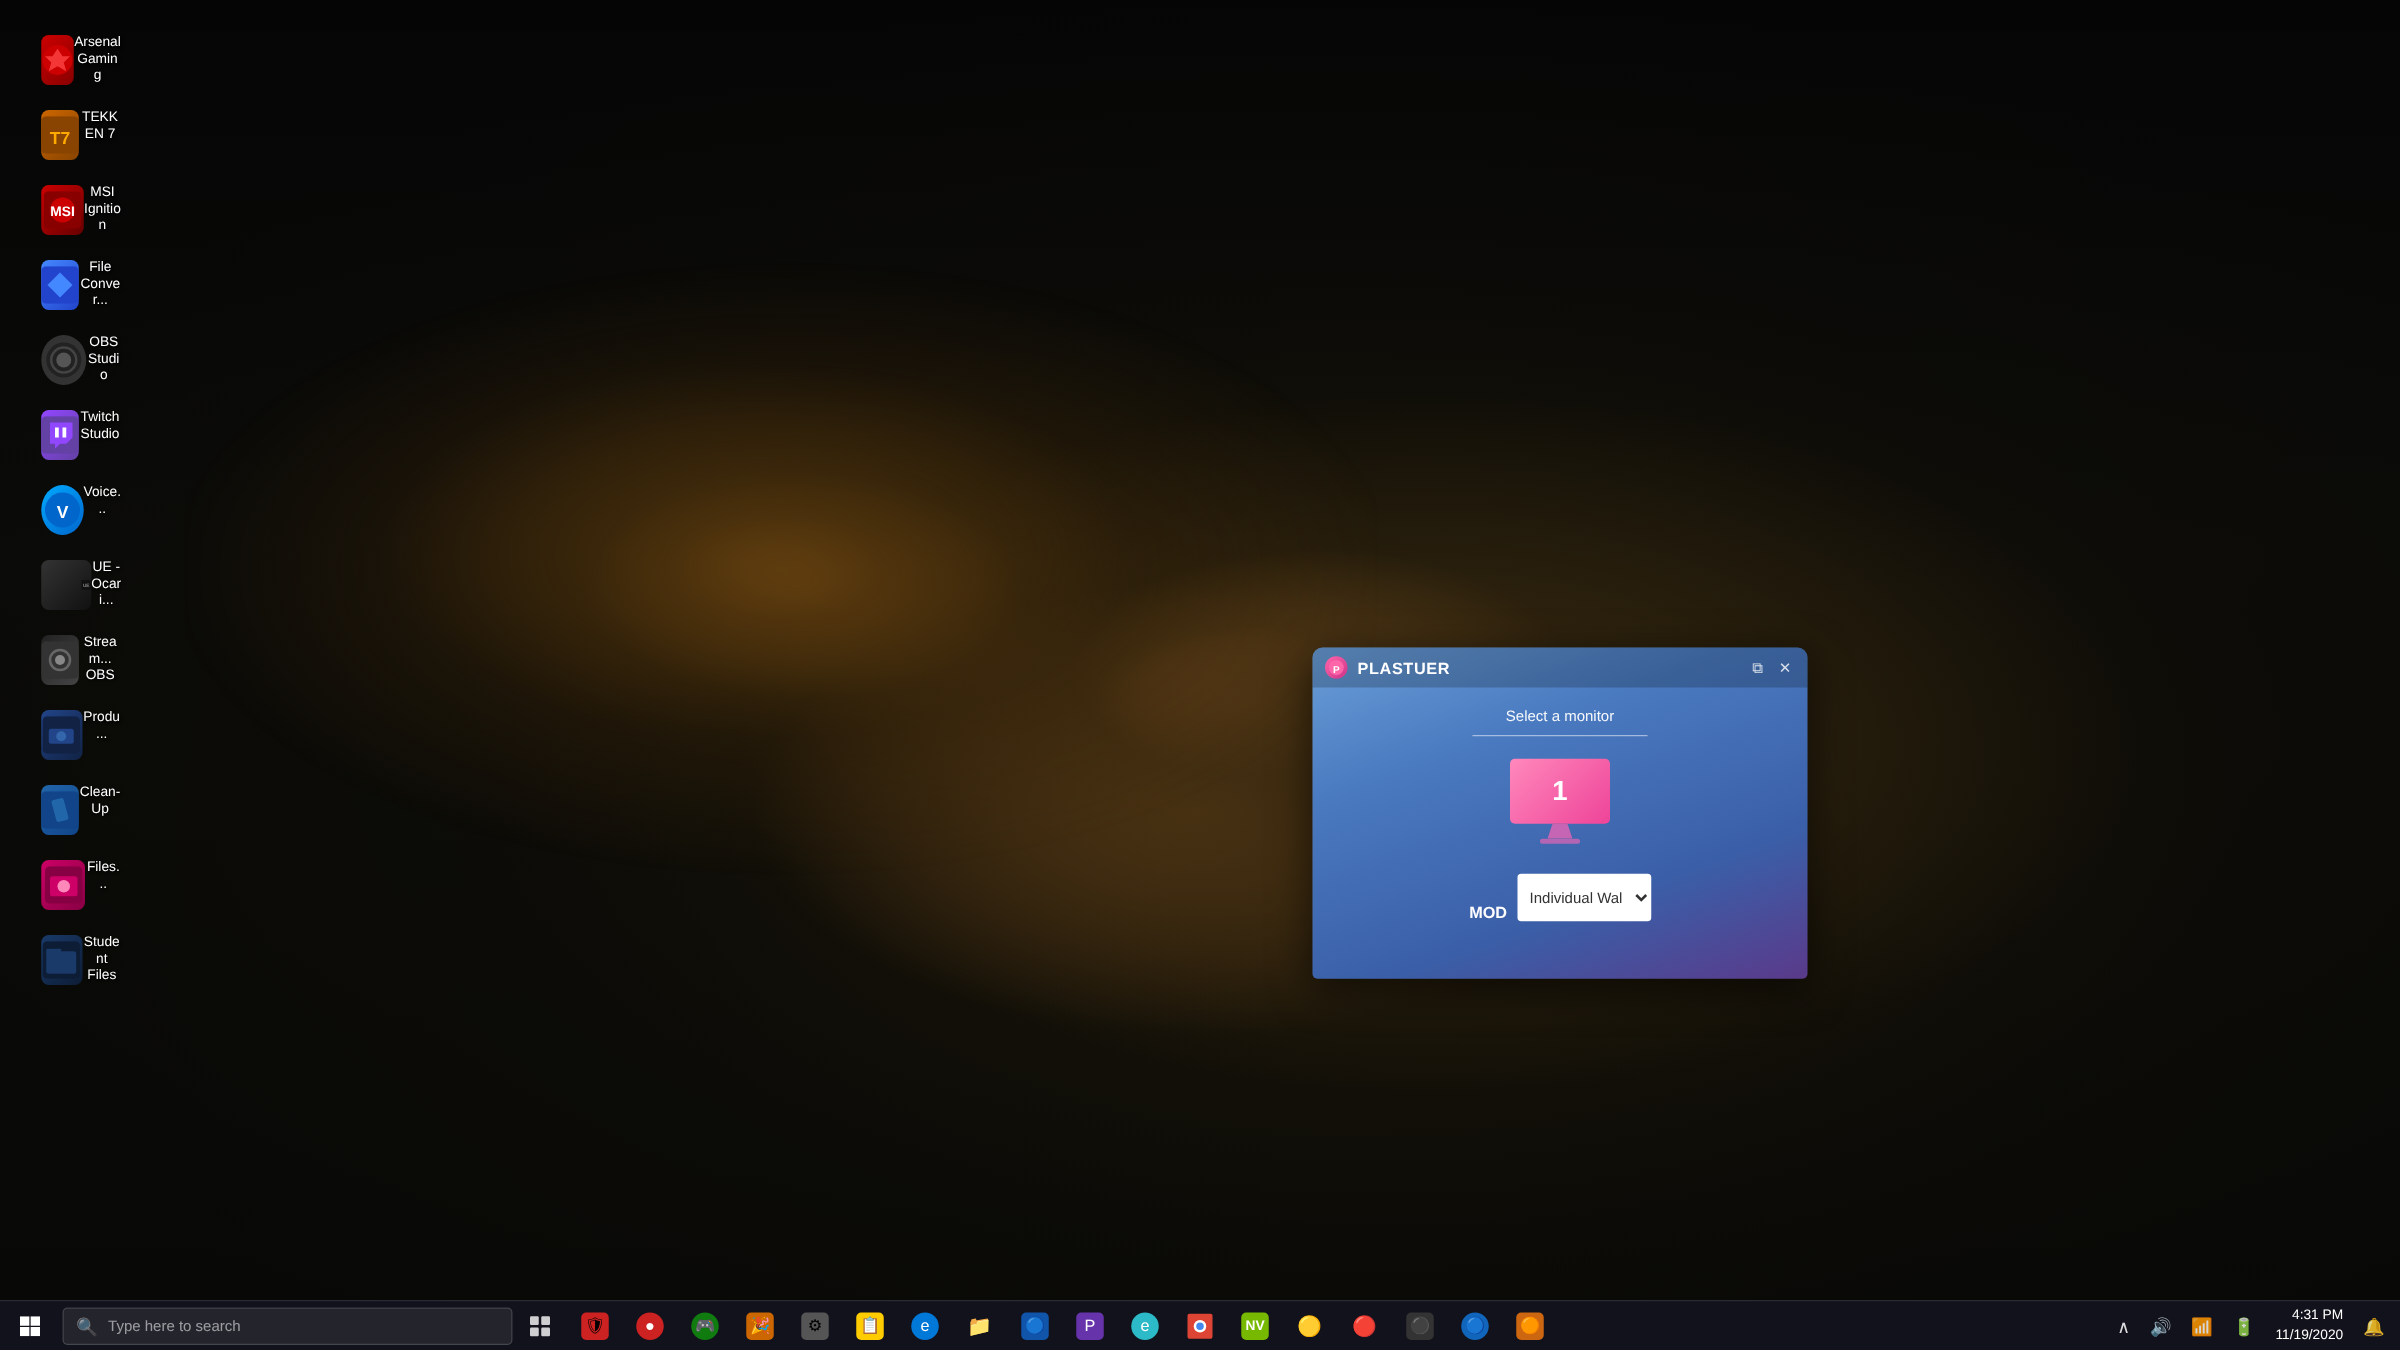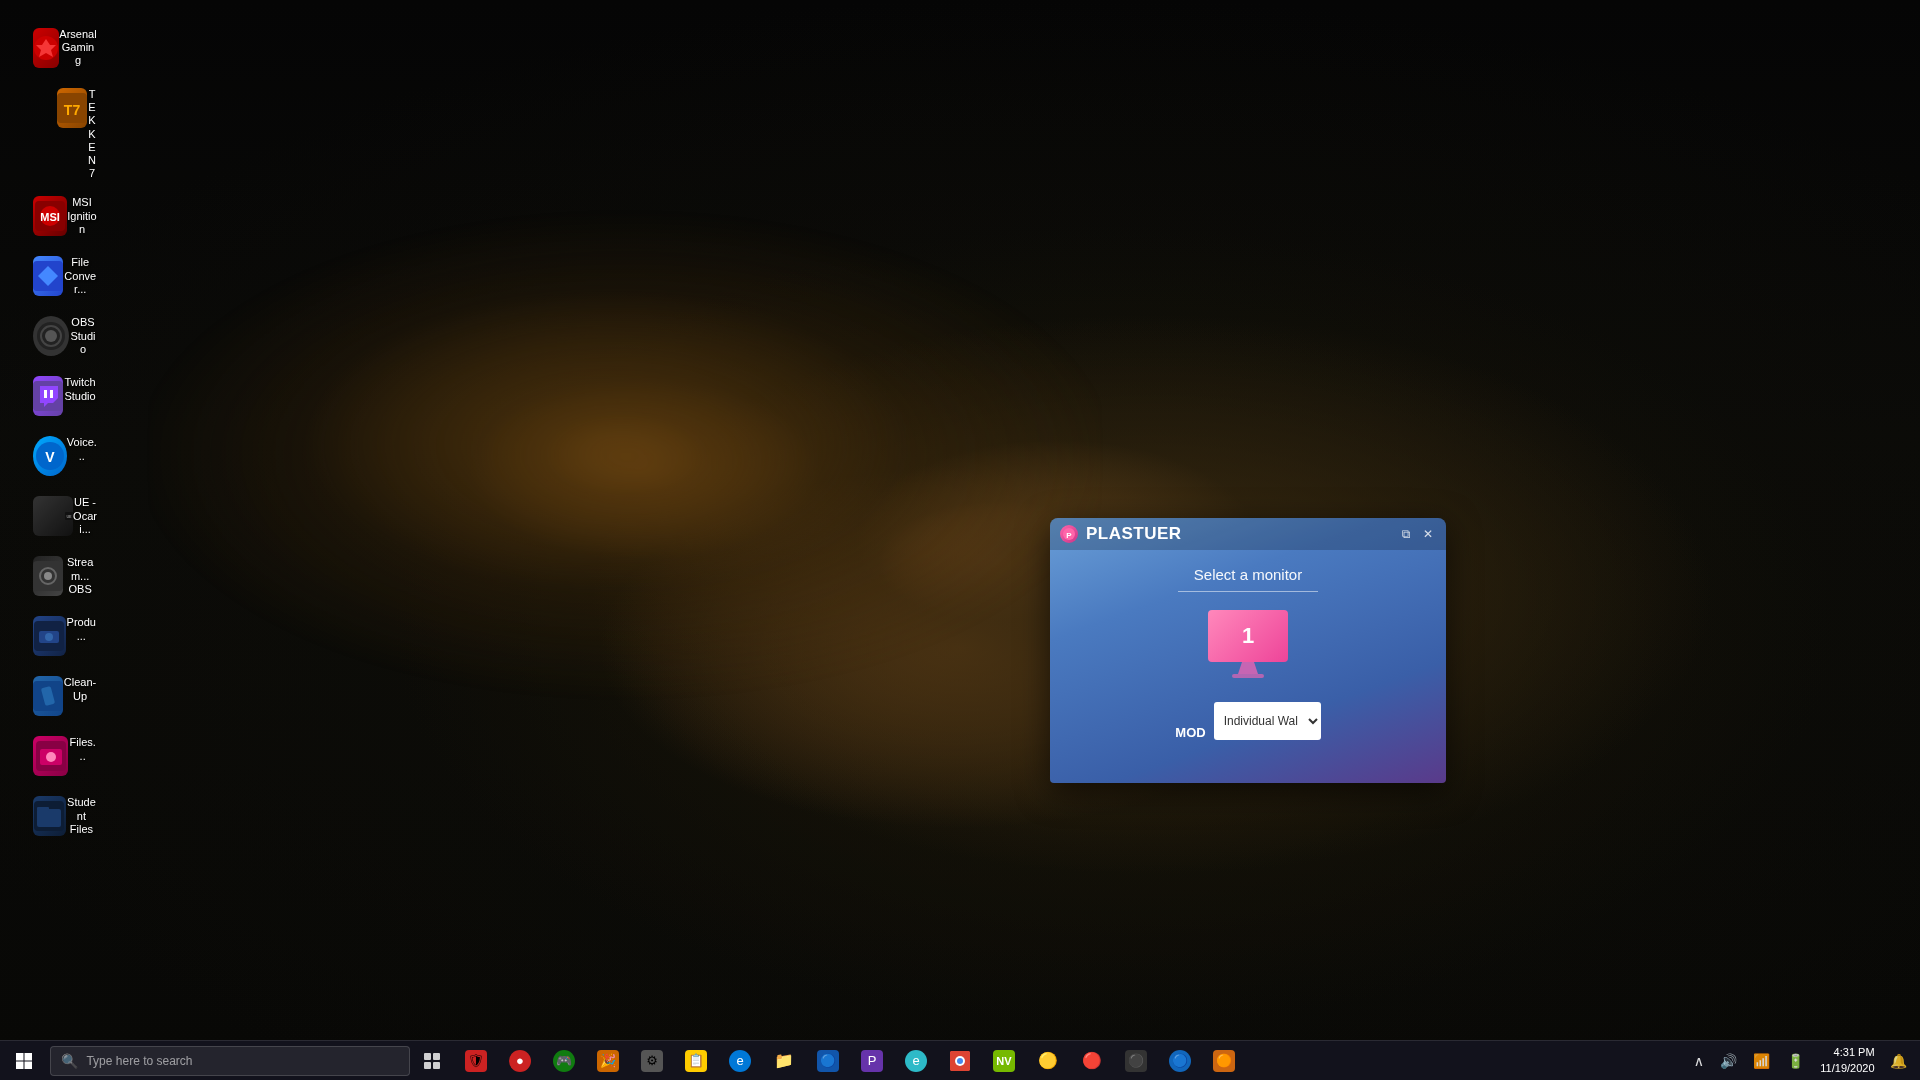--- a/index.html
+++ b/index.html
@@ -88,21 +88,21 @@
       color: white;
       font-size: 11px;
       text-align: center;
       text-shadow: 1px 1px 2px rgba(0,0,0,0.9);
       line-height: 1.2;
       word-break: break-word;
     }
 
     
     .icon-arsenal { background: linear-gradient(135deg, #cc0000, #880000); }
-    .icon-tekken { background: linear-gradient(135deg, #cc6600, #884400); margin-left: 24px; }
+    .icon-tekken { background: linear-gradient(135deg, #cc6600, #884400); }
     .icon-msi { background: linear-gradient(135deg, #cc0000, #660000); }
     .icon-file-converter { background: linear-gradient(135deg, #4488ff, #2244cc); }
     .icon-obs { background: linear-gradient(135deg, #333, #555); border-radius: 50%; }
     .icon-twitch { background: linear-gradient(135deg, #9146ff, #6441a5); }
     .icon-voice { background: linear-gradient(135deg, #00aaff, #0066cc); }
     .icon-ue { background: linear-gradient(135deg, #333, #111); padding-left: 32px; }
     .icon-stream-obs { background: linear-gradient(135deg, #222, #444); }
     .icon-producer { background: linear-gradient(135deg, #224488, #112244); }
     .icon-cleanup { background: linear-gradient(135deg, #2266aa, #114488); }
     .icon-capture { background: linear-gradient(135deg, #cc0066, #880044); }
@@ -145,21 +145,21 @@
       display: flex;
       align-items: center;
       justify-content: center;
       font-size: 10px;
       color: white;
       font-weight: bold;
     }
 
     #plastuer-title-text {
       color: white;
-      font-size: 17px;
+      font-size: 13px;
       font-weight: 600;
       letter-spacing: 0.5px;
     }
 
     #plastuer-controls {
       display: flex;
       align-items: center;
       gap: 6px;
     }
 
@@ -177,21 +177,21 @@
 
     #plastuer-content {
       padding: 16px;
       display: flex;
       flex-direction: column;
       align-items: center;
     }
 
     #select-monitor-label {
       color: white;
-      font-size: 15px;
+      font-size: 12px;
       margin-bottom: 8px;
       opacity: 0.95;
     }
 
     #monitor-divider {
       width: 140px;
       height: 1px;
       background: rgba(255,255,255,0.5);
       margin-bottom: 18px;
     }

